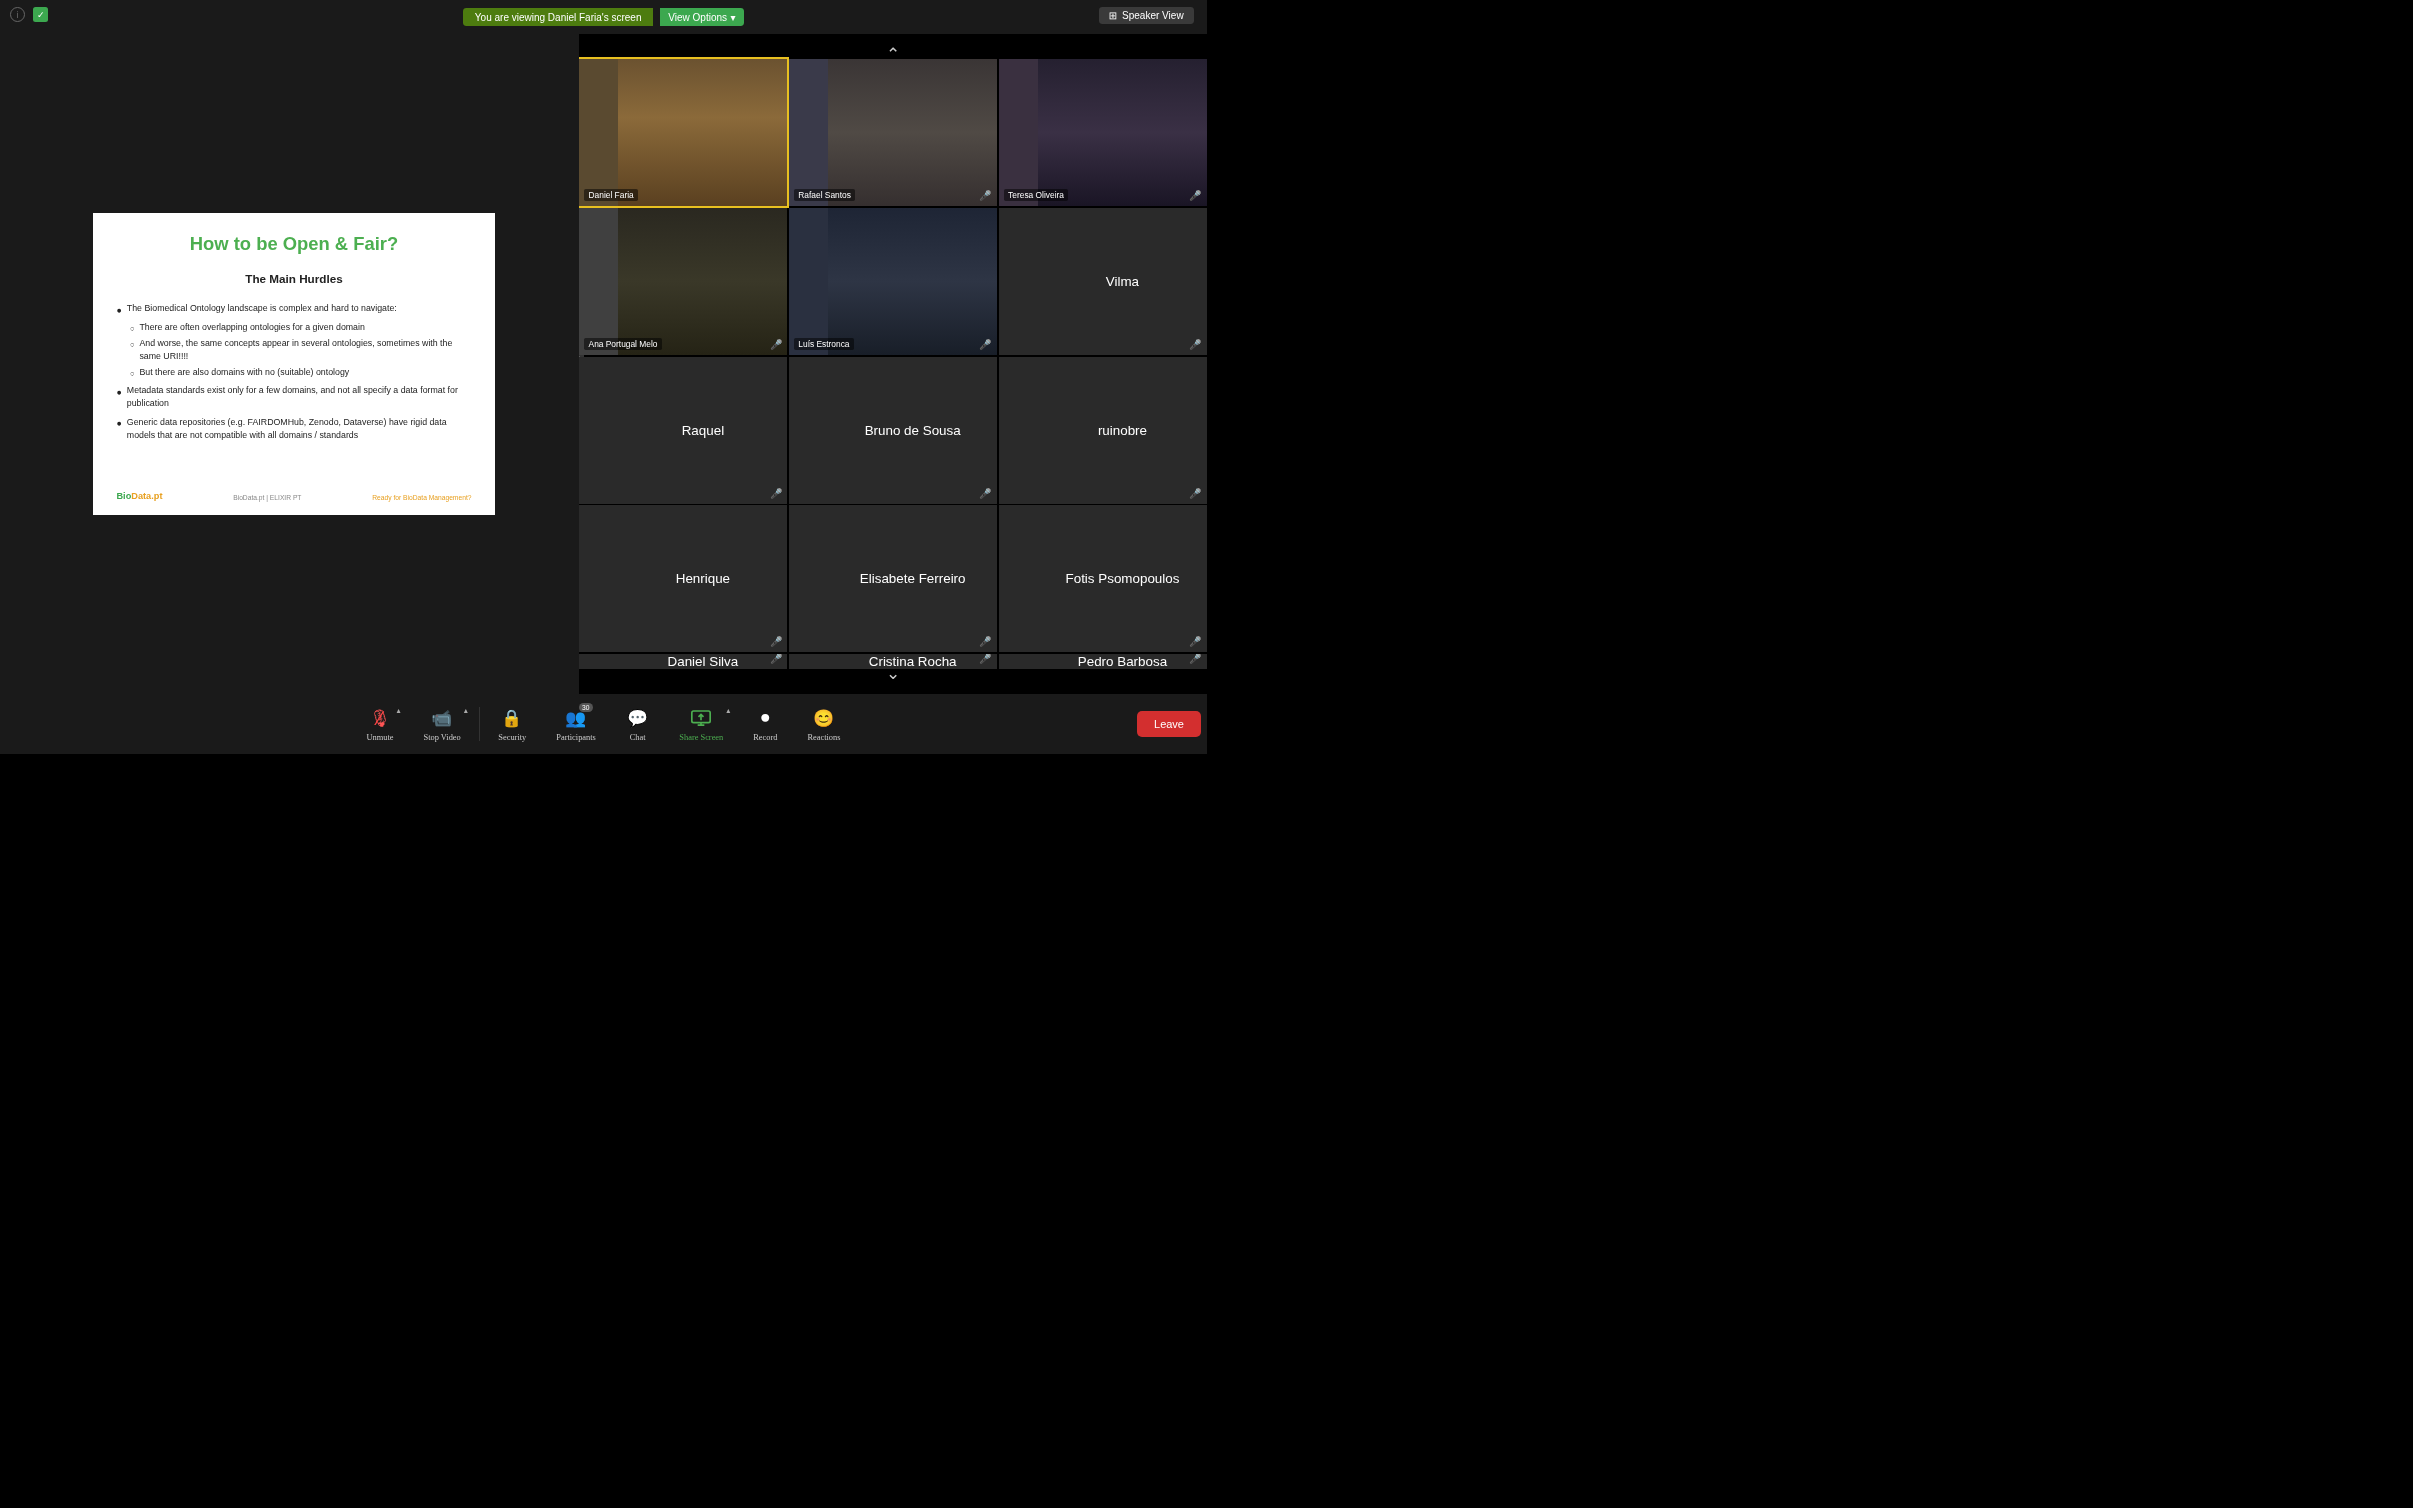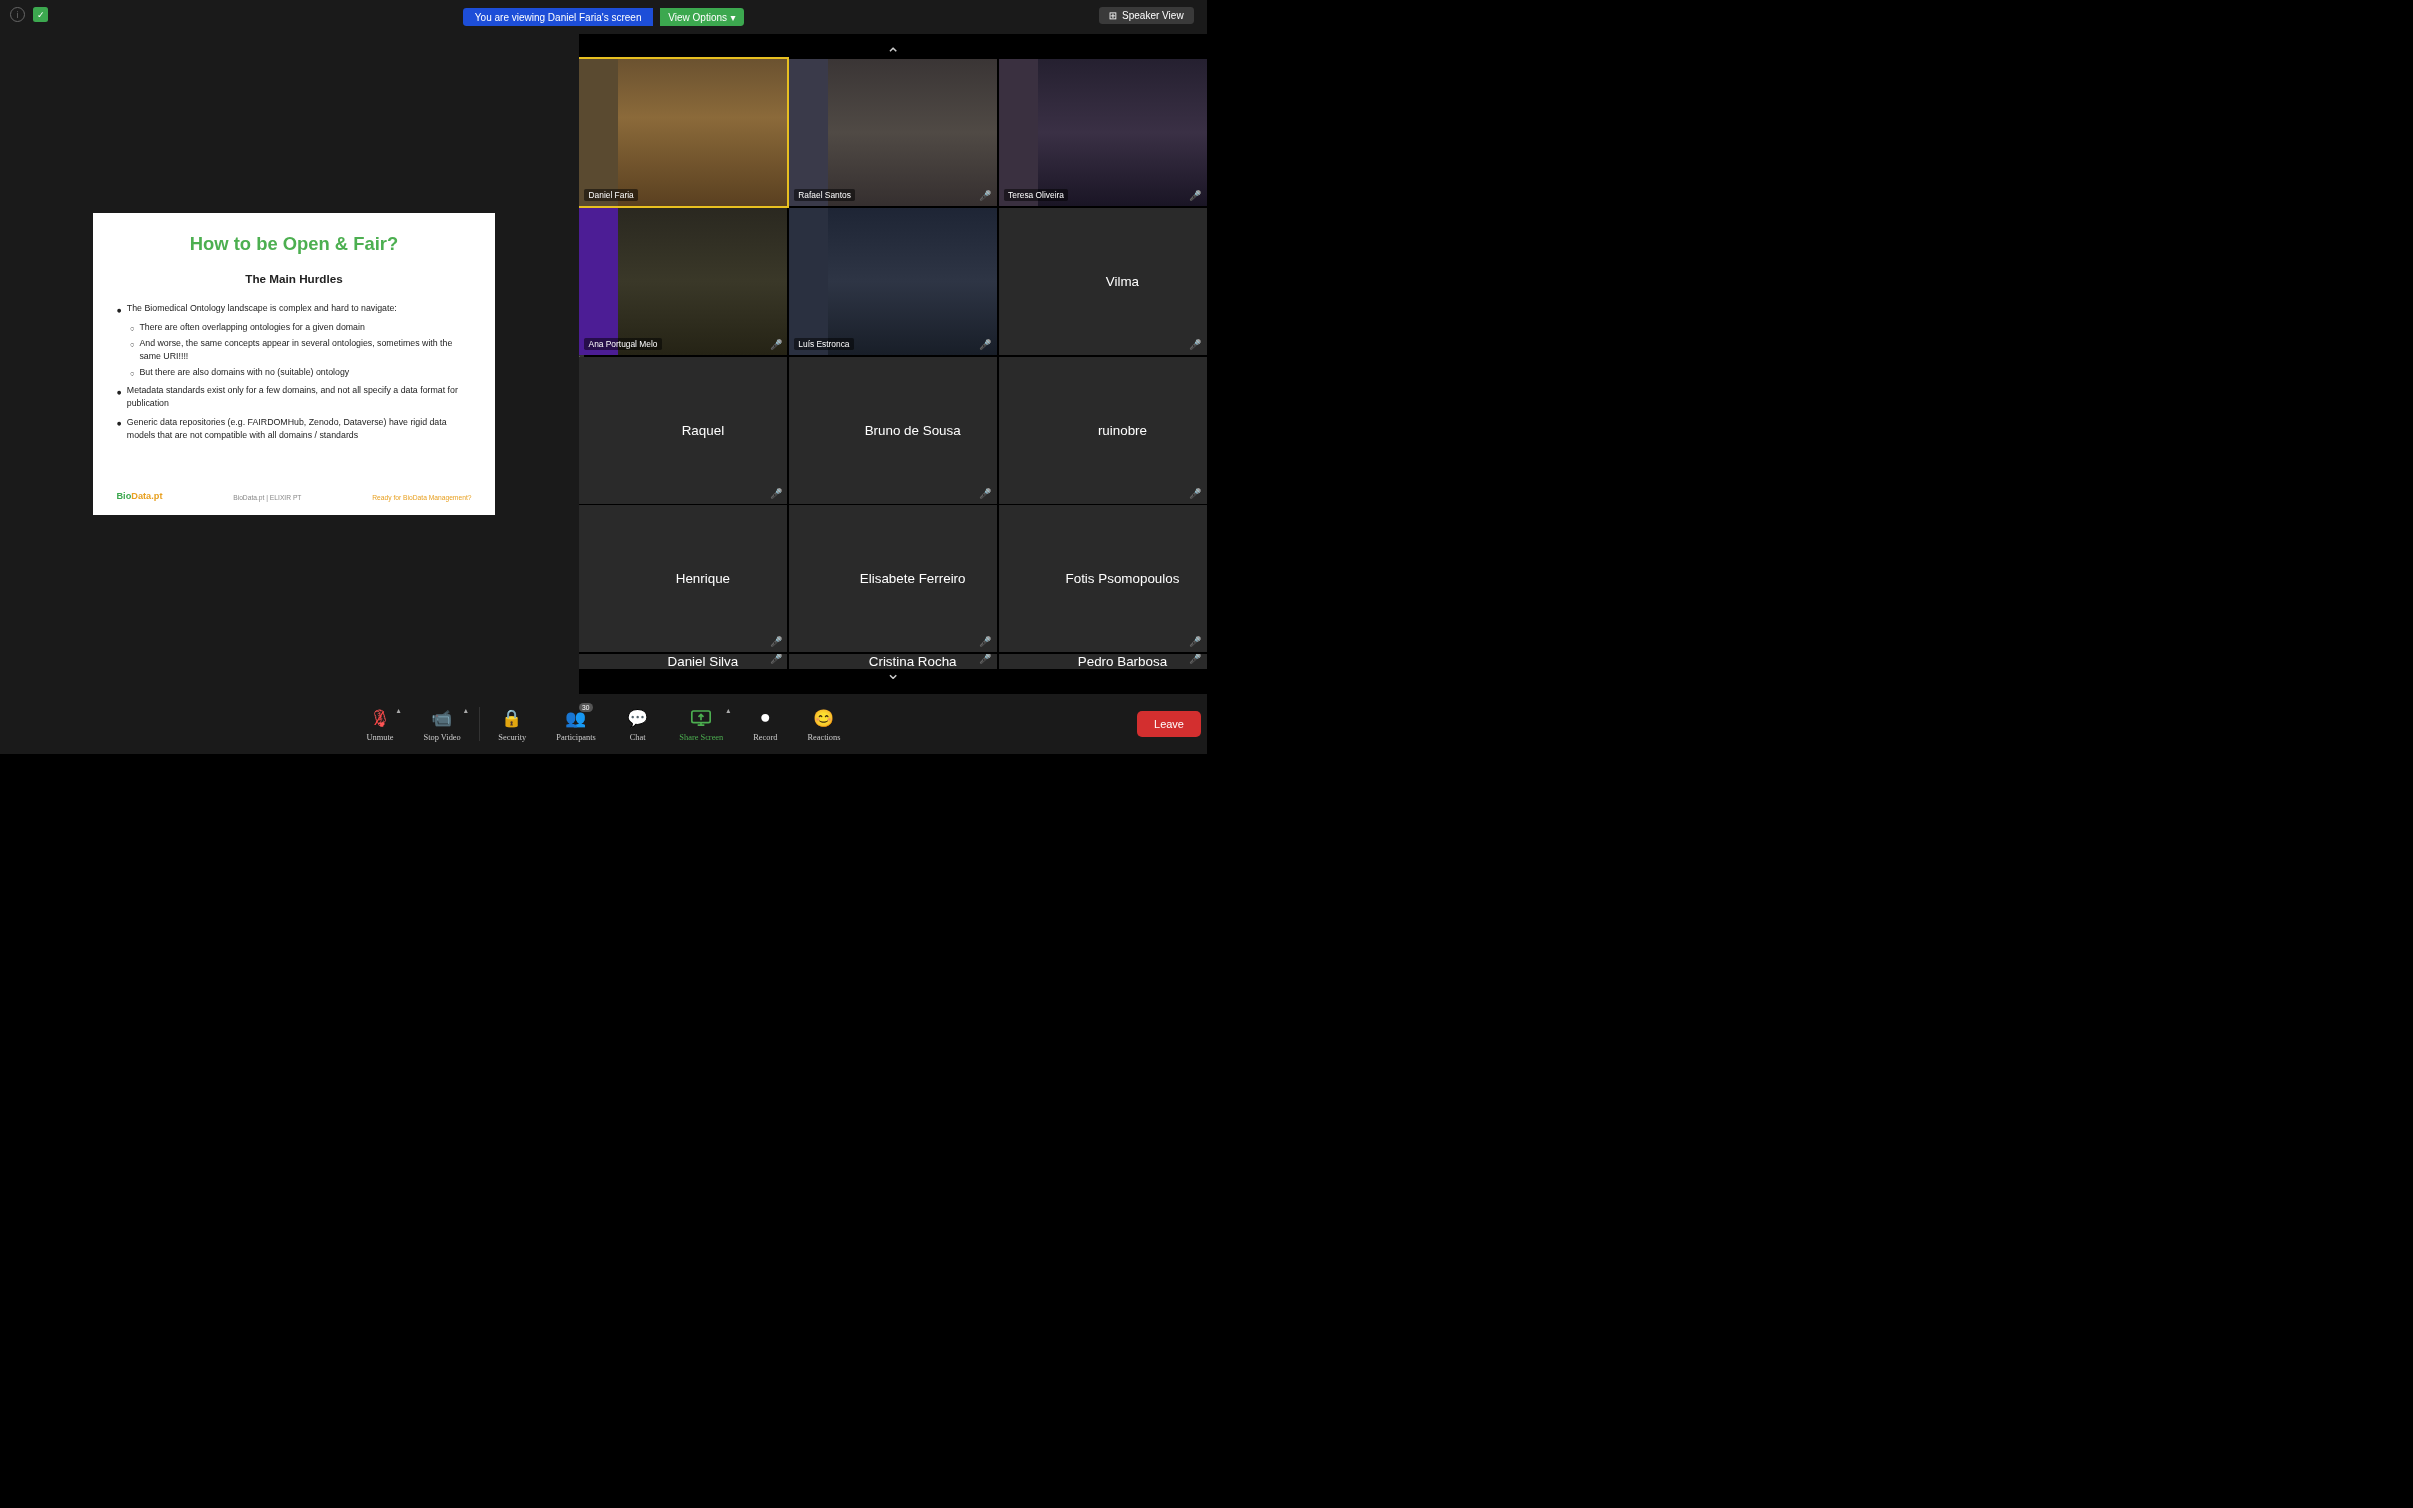--- a/index.html
+++ b/index.html
@@ -22,21 +22,21 @@
       align-items: center;
       justify-content: center;
       z-index: 10;
     }
     #screen-share-banner {
       display: flex;
       align-items: center;
       gap: 6.7px;
     }
     #screen-share-label {
-      background: #1d4ed8;
+      background: #4d7c0f;
       color: #fff;
       font-size: 10px;
       padding: 3.4px 11.7px;
       border-radius: 3.4px 0 0 3.4px;
     }
     #view-options-btn {
       background: #3ca84f;
       color: #fff;
       font-size: 10px;
       padding: 3.4px 8.4px;
@@ -263,21 +263,21 @@
     #cell-daniel-faria {
       background: #5a4a30;
     }
     #cell-rafael-santos {
       background: #3a3a4a;
     }
     #cell-teresa-oliveira {
       background: #3a3040;
     }
     #cell-ana-portugal {
-      background: #4c1d95;
+      background: #404040;
     }
     #cell-luis-estronca {
       background: #2a3040;
     }
 
     
     #cell-daniel-faria {
       outline: 2.5px solid #e8c020;
     }
     .video-face-daniel {

